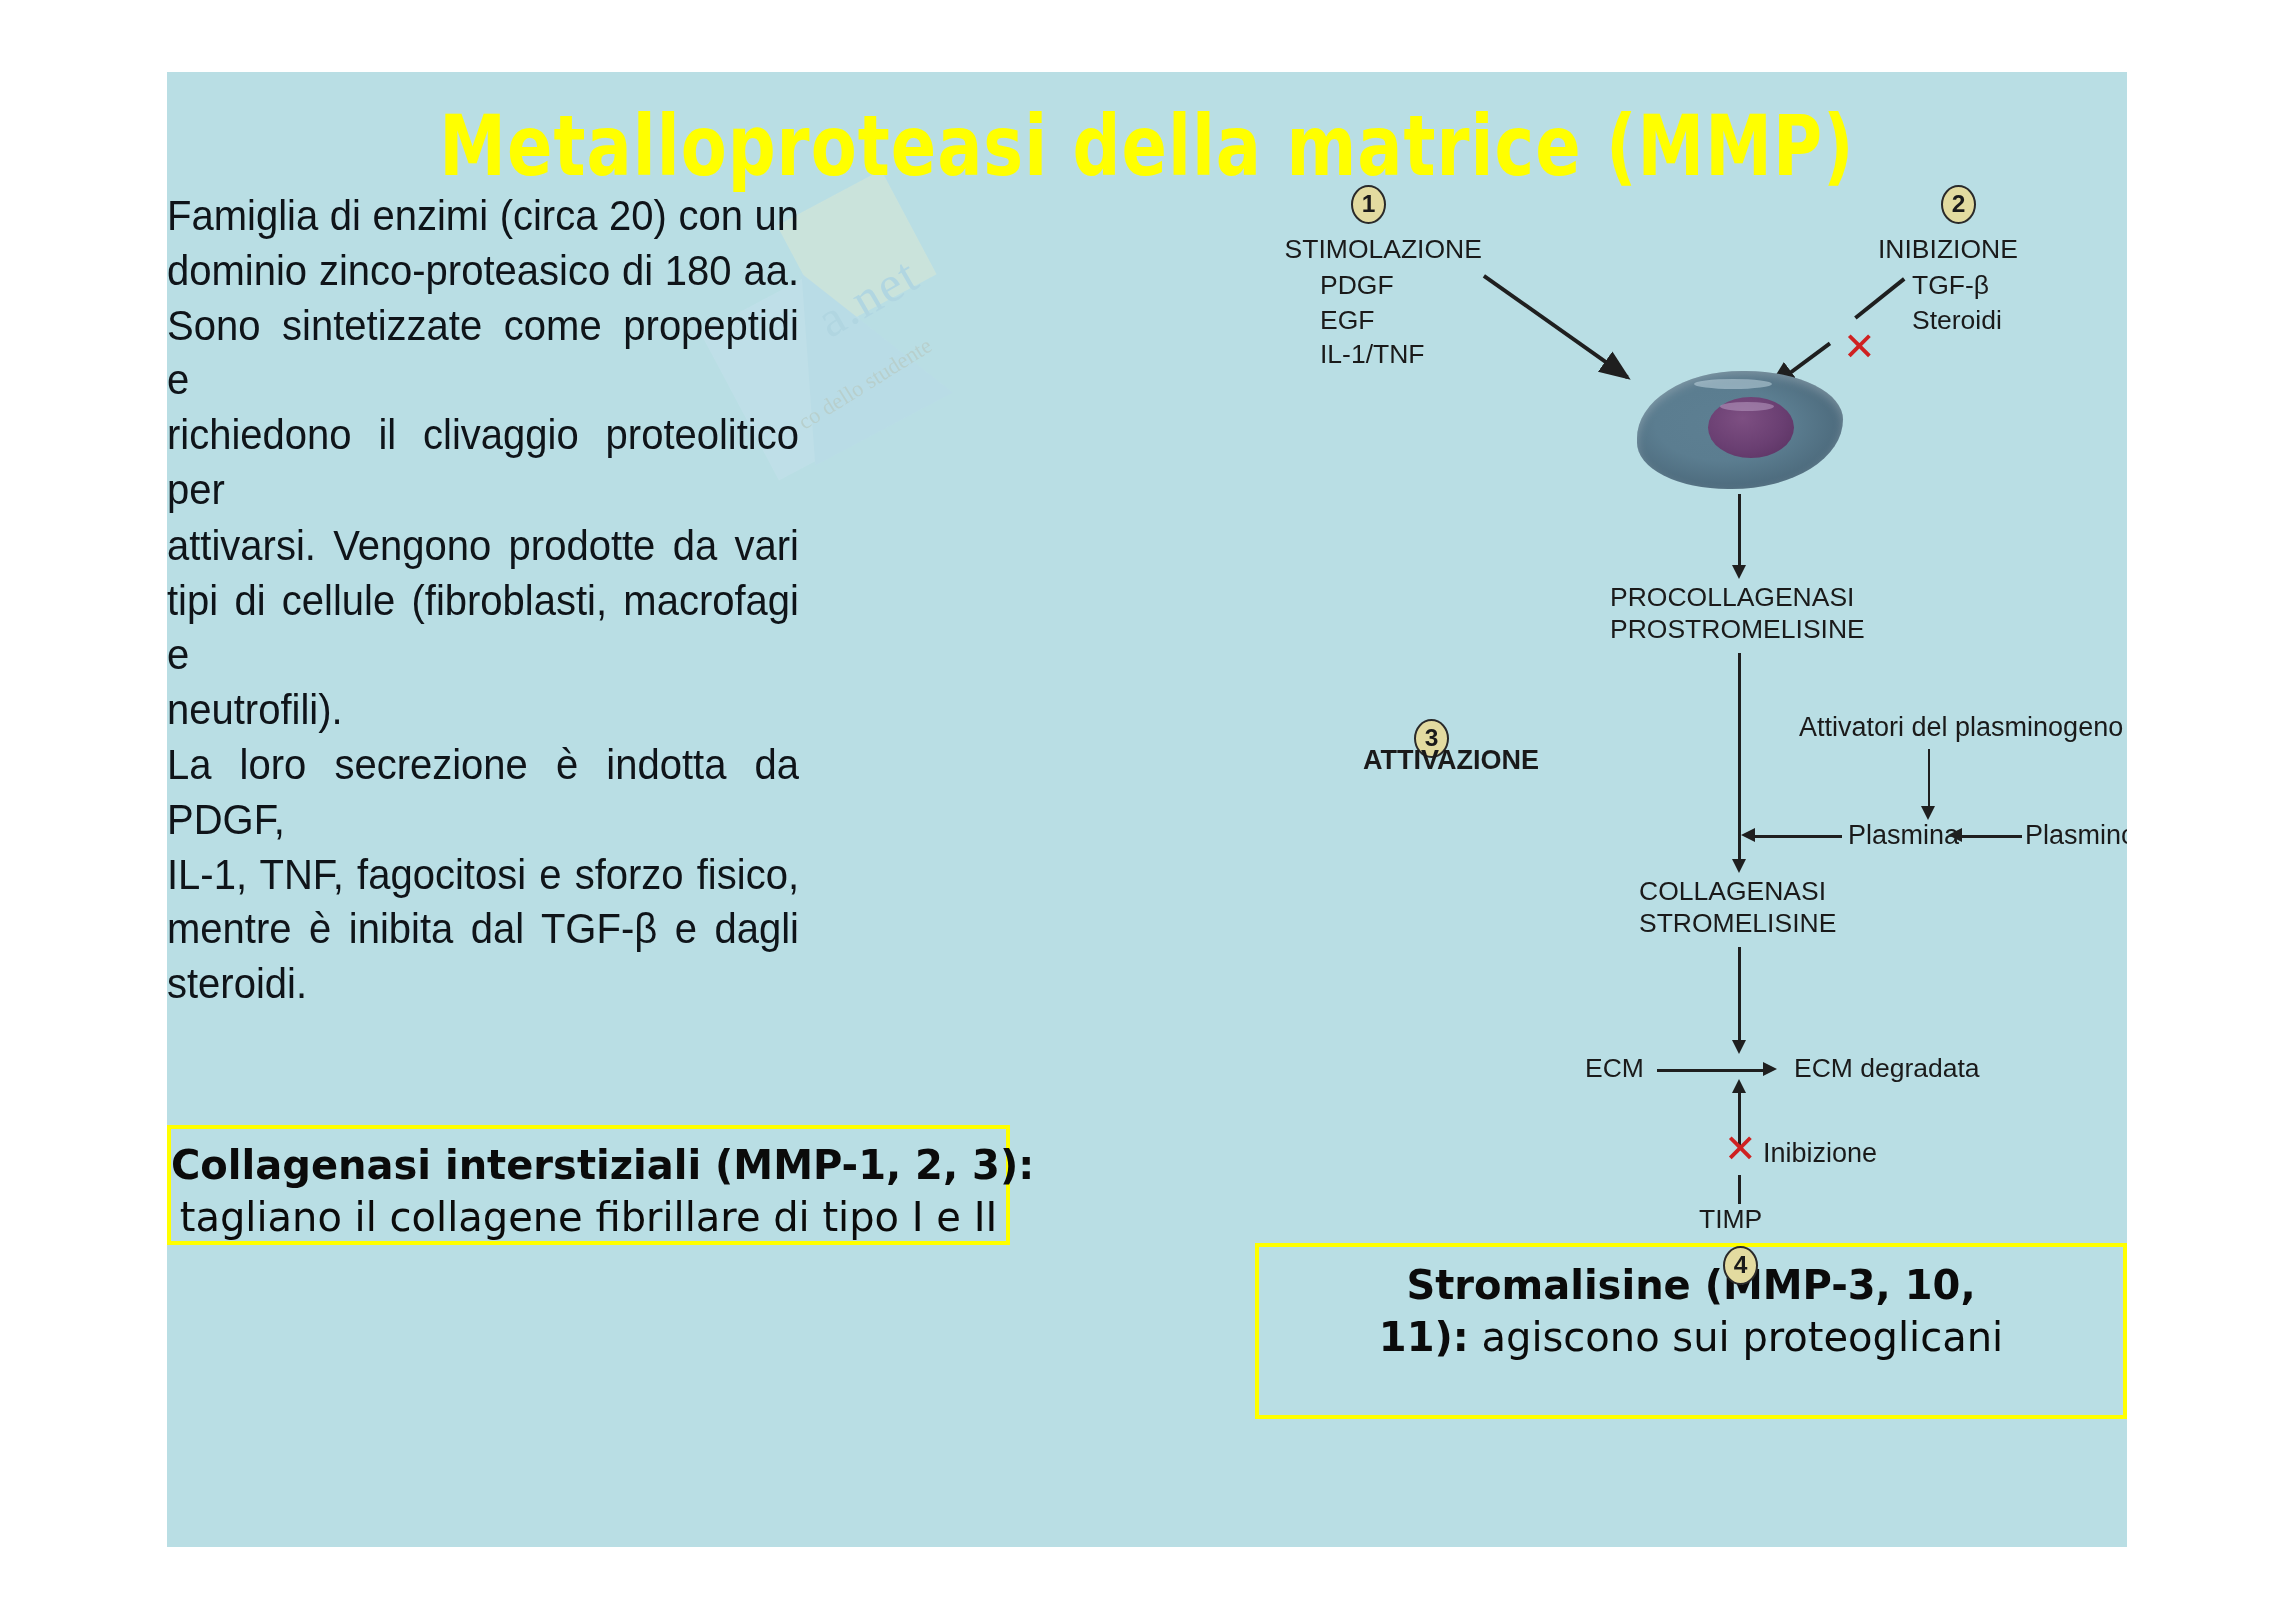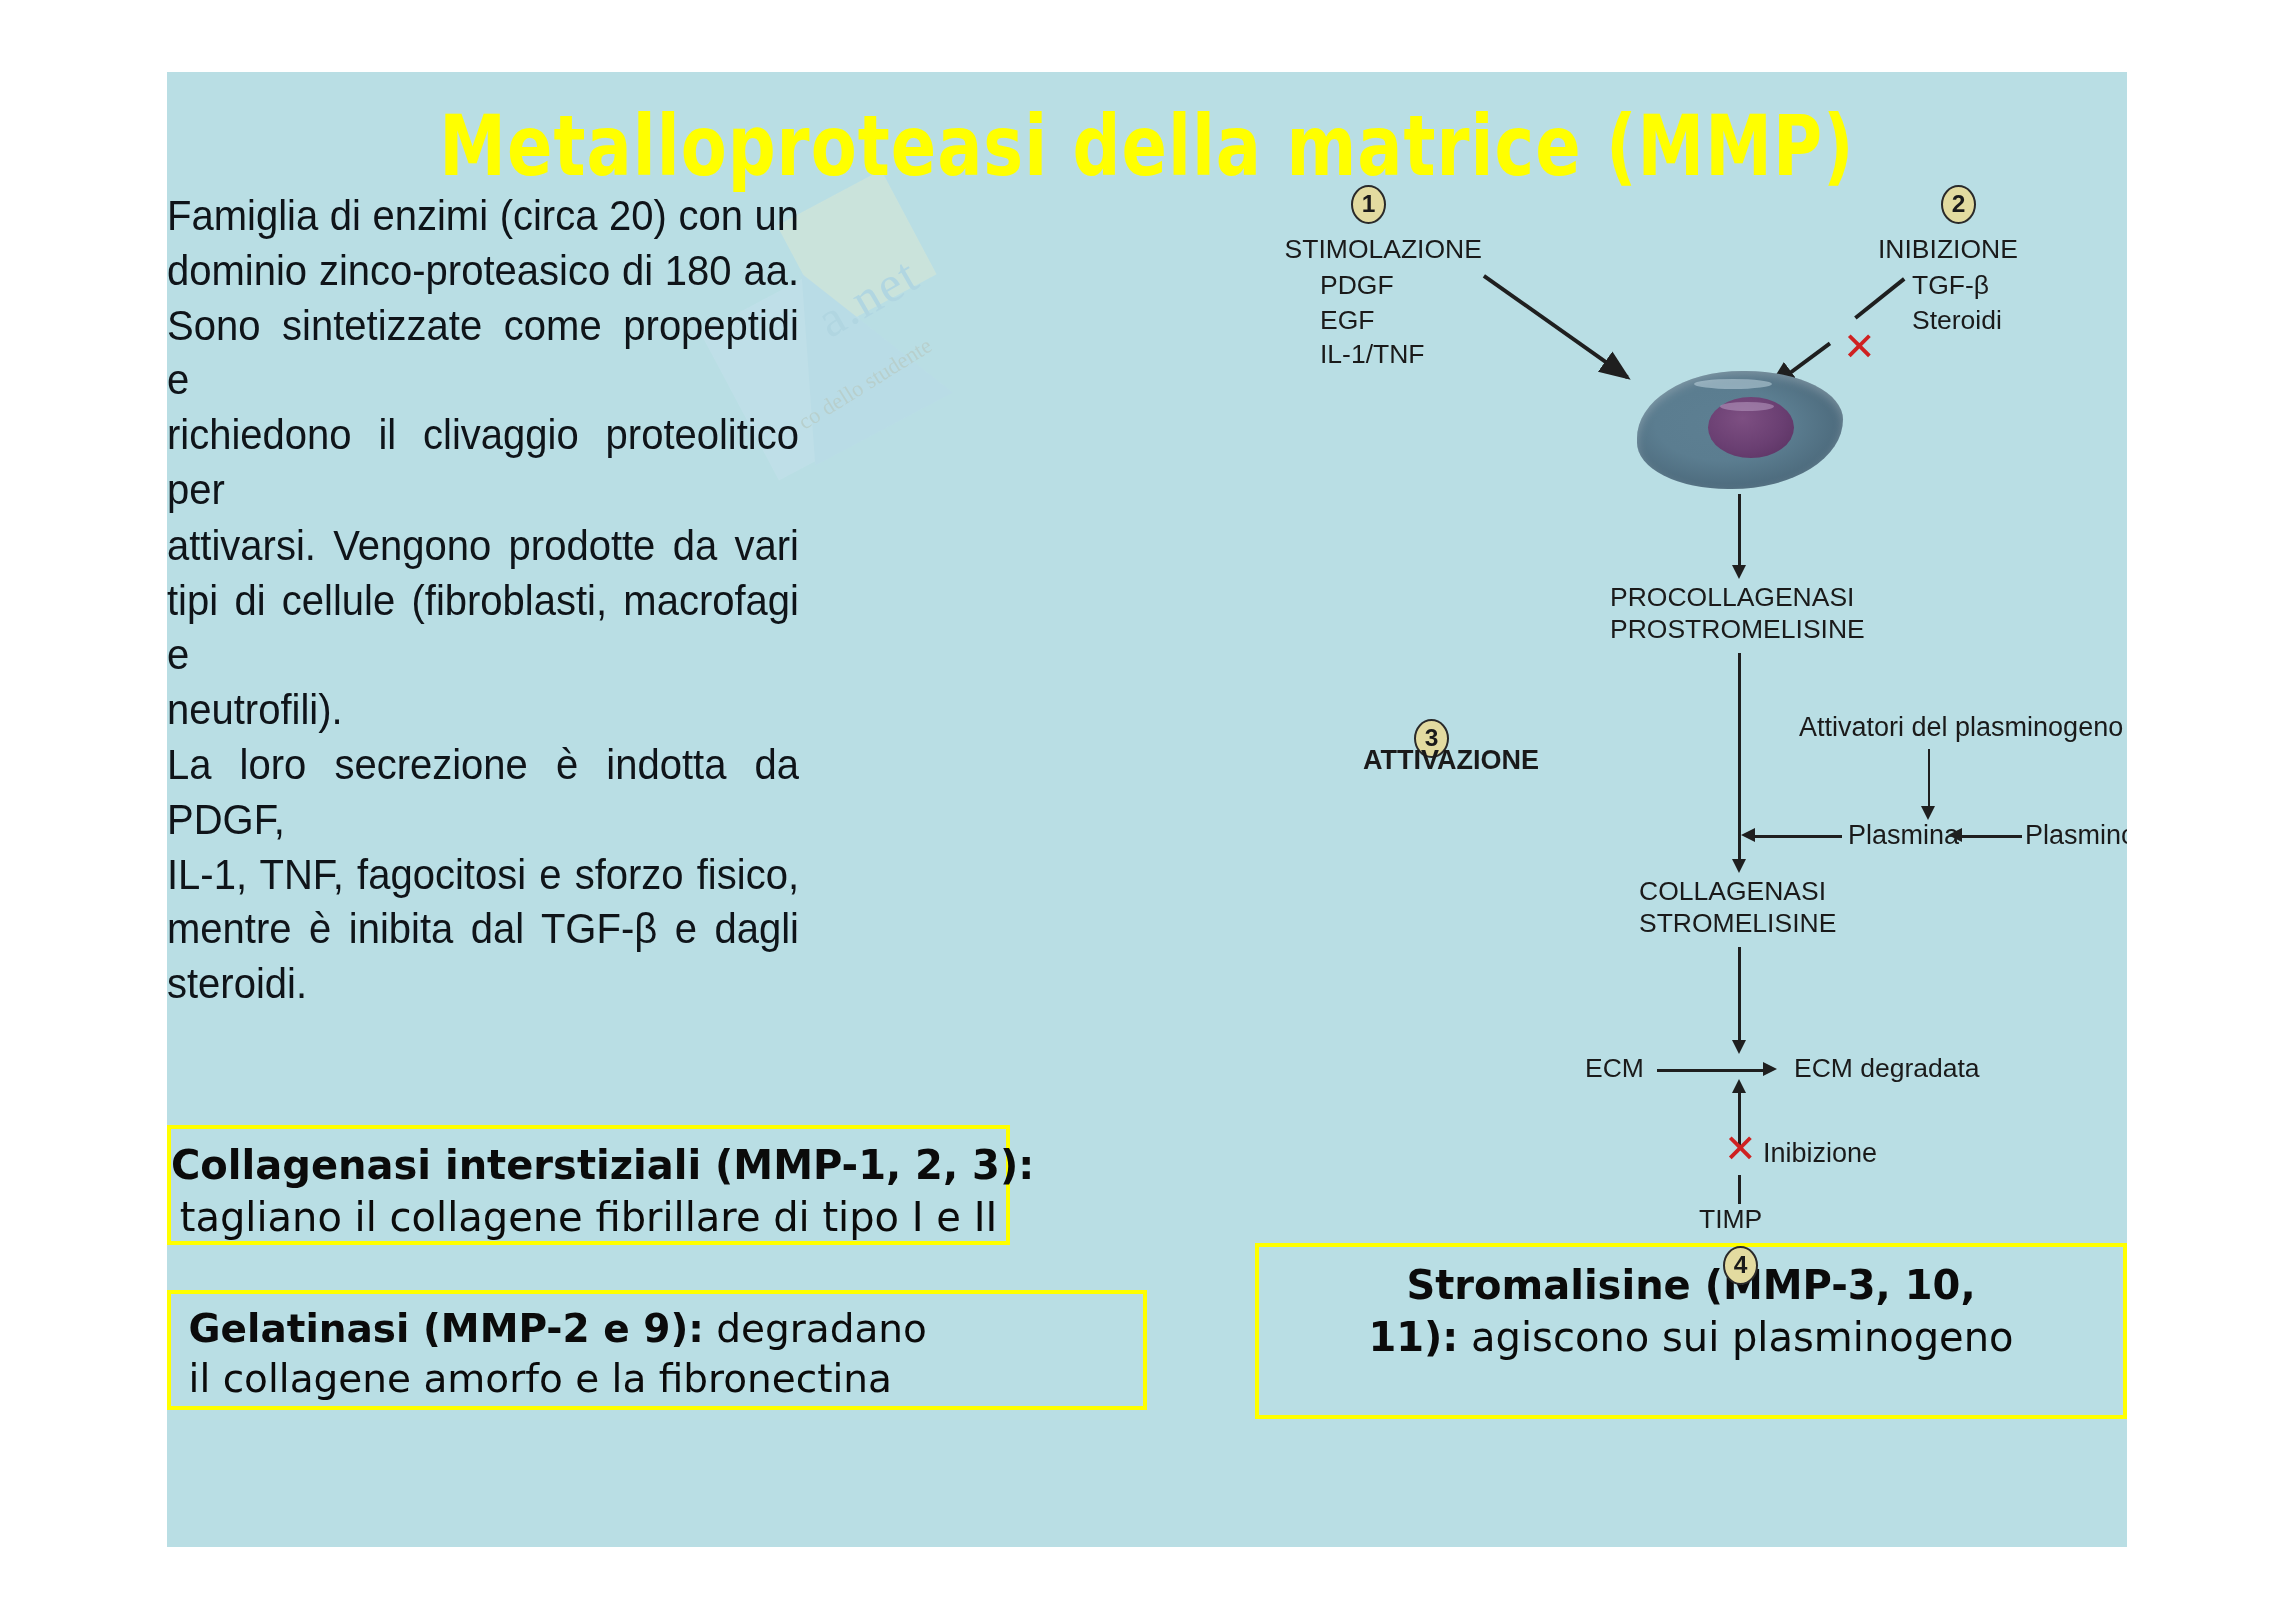--- a/index.html
+++ b/index.html
@@ -285,28 +285,24 @@
     <p class="justify">IL-1, TNF, fagocitosi e sforzo fisico,</p>
     <p class="justify">mentre è inibita dal TGF-β e dagli</p>
     <p class="justify-last-left">steroidi.</p>
   </div>
 
   <div class="ybox" id="box-collagenasi">
     <span class="ln b">Collagenasi interstiziali (MMP-1, 2, 3):</span>
     <span class="ln">tagliano il collagene fibrillare di tipo I e II</span>
   </div>
 
-  <div class="ybox" id="box-gelatinasi">
-    <span class="ln"><b>Gelatinasi (MMP-2 e 9):</b><span> degradano</span></span>
-    <span class="ln">il collagene amorfo e la fibronectina</span>
-  </div>
 
   <div class="ybox" id="box-stromalisine">
     <span class="ln b">Stromalisine (MMP-3, 10,</span>
-    <span class="ln"><b>11):</b><span> agiscono sui plasminogeno</span></span>
+    <span class="ln"><b>11):</b><span> agiscono sui proteoglicani</span></span>
   </div>
 
   <div id="diagram">
 
     <div class="numcirc" style="left:86px; top:0px;">1</div>
     <div class="lbl md" style="left:19.6px; top:49px; font-weight:500;">STIMOLAZIONE</div>
     <div class="lbl md" style="left:55px; top:85px;">PDGF</div>
     <div class="lbl md" style="left:55px; top:120px;">EGF</div>
     <div class="lbl md" style="left:55px; top:154px;">IL-1/TNF</div>
 

